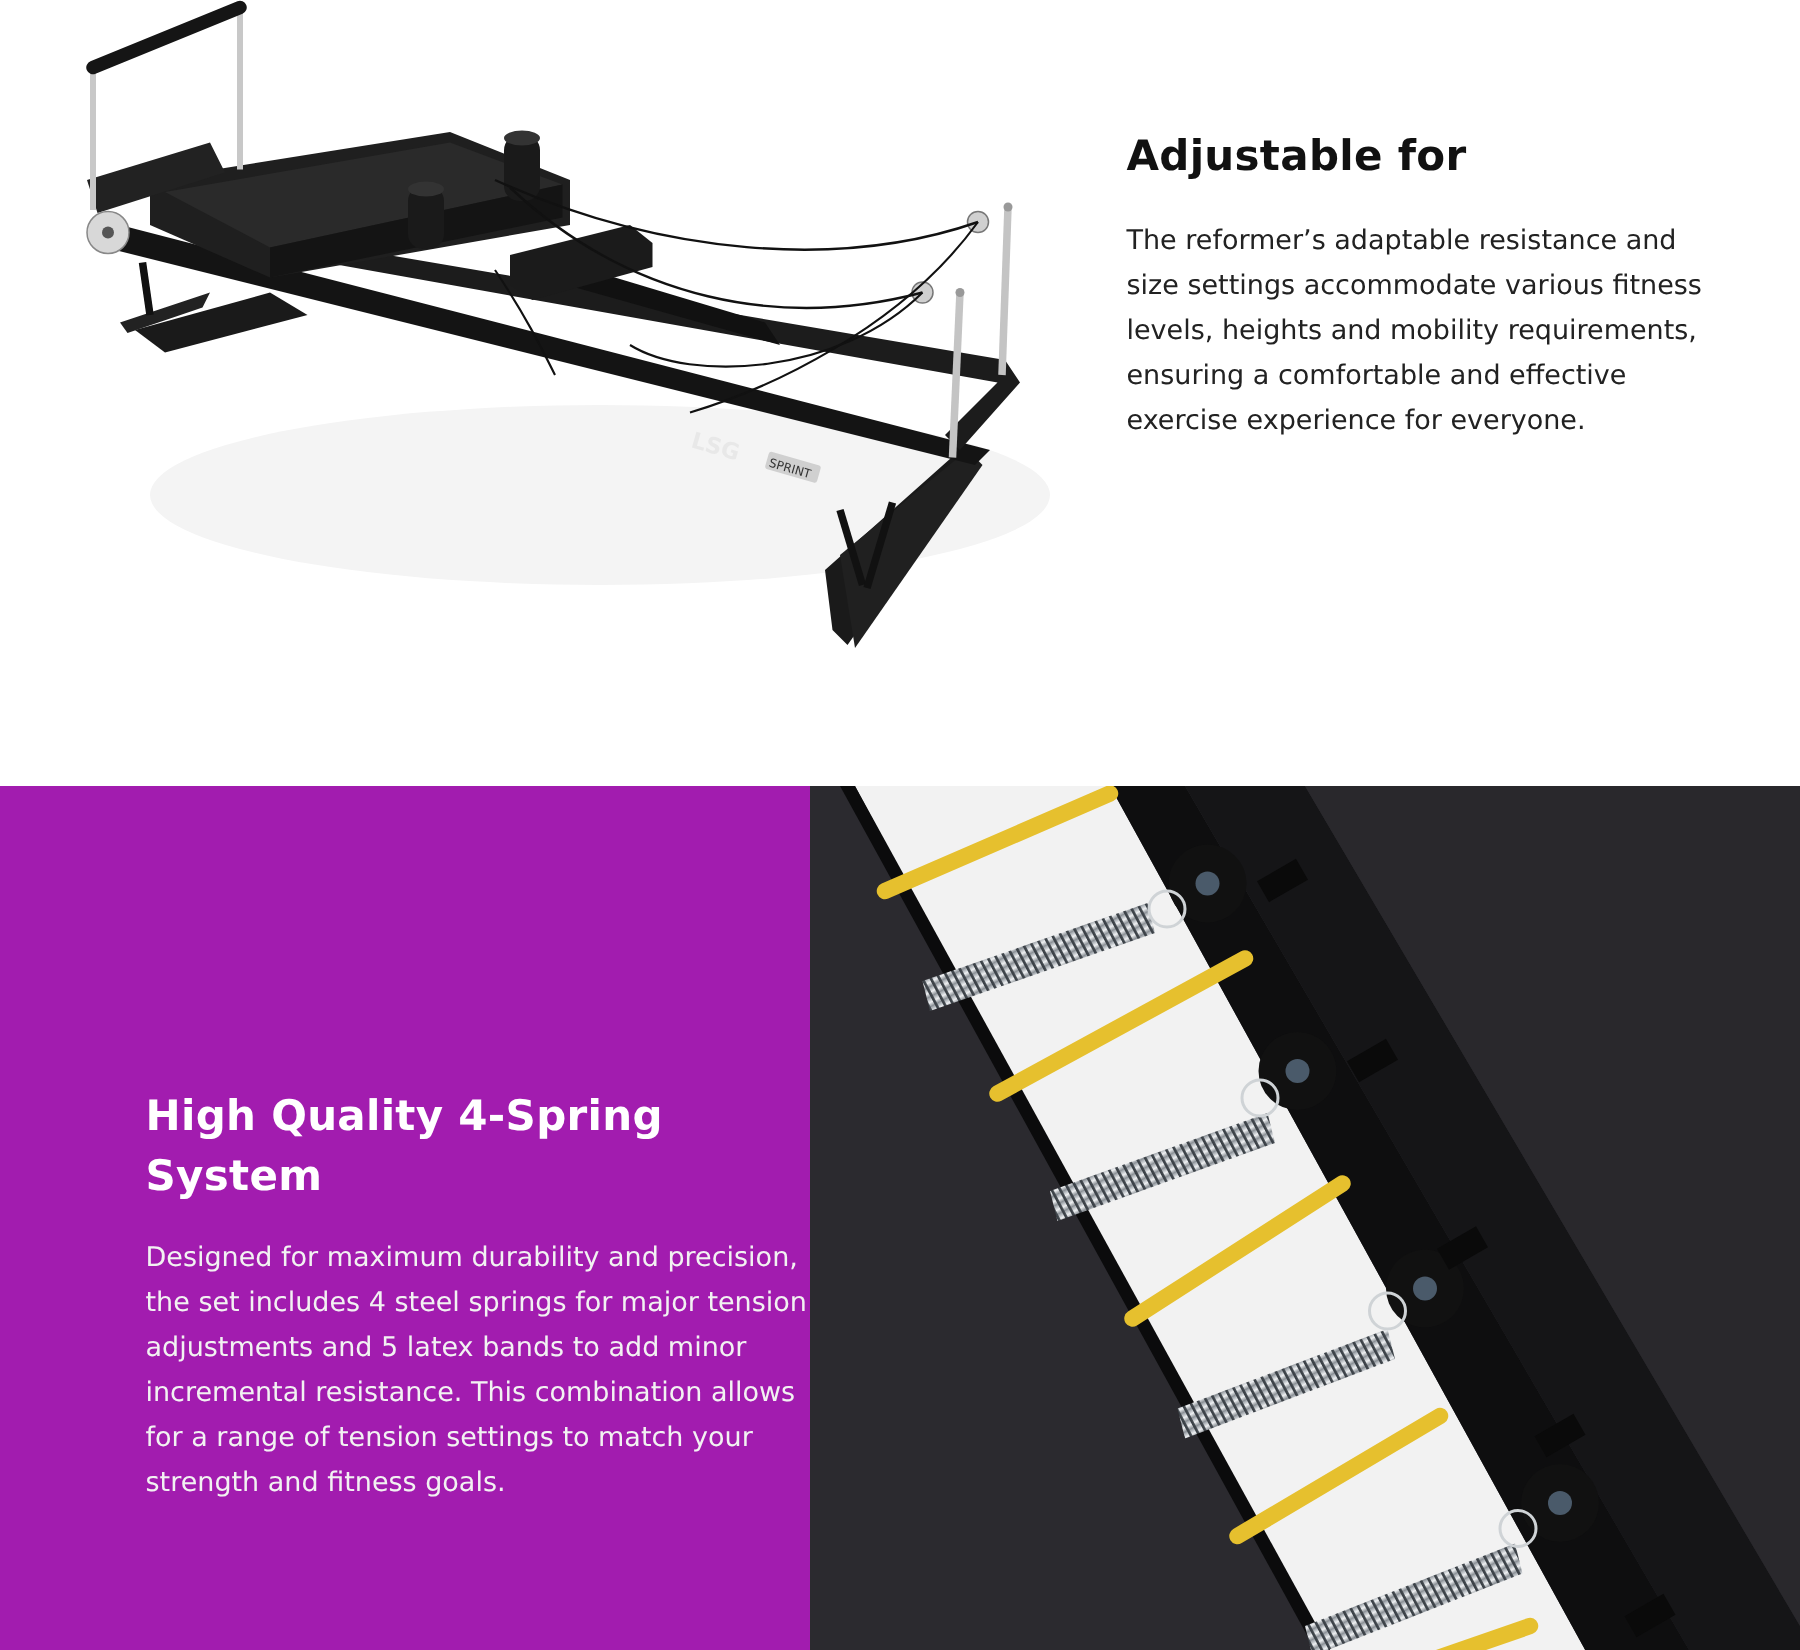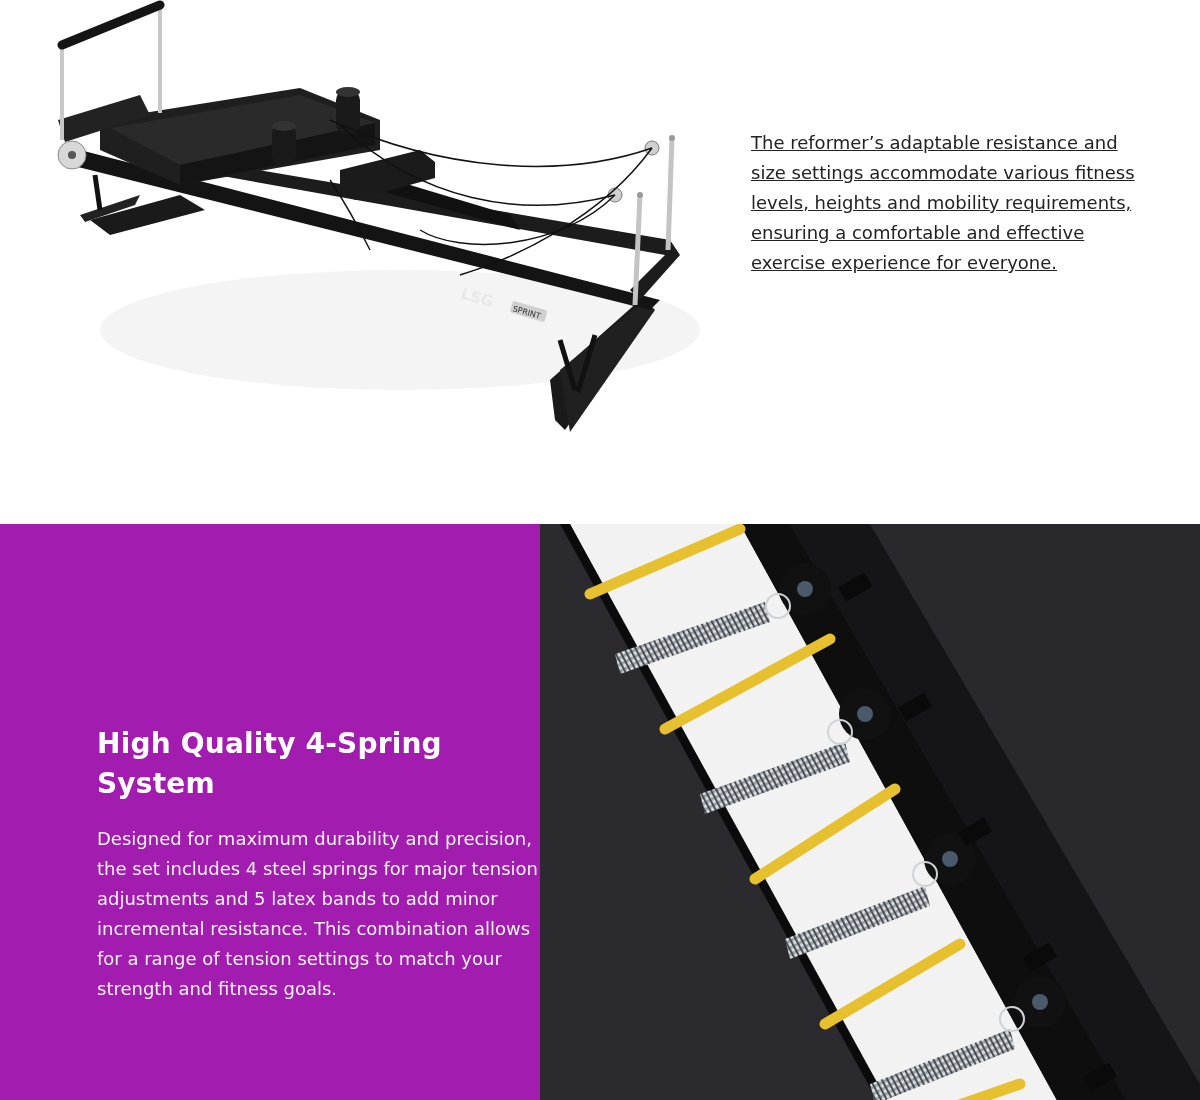--- a/index.html
+++ b/index.html
@@ -2,21 +2,21 @@
 <html><head>
 <meta charset="utf-8">
 <style>
   html, body { margin:0; padding:0; }
   body { width:1200px; height:1100px; overflow:hidden; background:#ffffff; font-family:"DejaVu Sans", sans-serif; position:relative; }
   .top { position:absolute; left:0; top:0; width:1200px; height:500px; background:#ffffff; }
   .bottom { position:absolute; left:0; top:524px; width:1200px; height:600px; background:#a21caf; overflow:hidden; }
   .product-image { position:absolute; left:40px; top:0; width:660px; height:440px; }
   .feature-1 { position:absolute; left:751px; top:86px; width:420px; color:#111; }
   .feature-1 h2 { margin:0; font-size:28px; line-height:36px; font-weight:bold; letter-spacing:0.2px; }
-  .feature-1 p { margin:6px 0 0 0; font-size:18px; line-height:30px; color:#222; width:400px;text-decoration:underline; }
+  .feature-1 p { margin:24px 0 0 0; font-size:18px; line-height:30px; color:#222; width:400px; }
   .feature-2 { position:absolute; left:97px; top:700px; width:460px; color:#fff; }
   .feature-2 h2 { margin:0; font-size:28px; line-height:40px; font-weight:bold; letter-spacing:0.2px; }
   .feature-2 p { margin:20px 0 16px 0; font-size:18px; line-height:30px; color:#f2f2f2; width:455px; }
   .spring-image { position:absolute; left:540px; top:0; width:660px; height:600px; }
 </style>
 </head>
 <body>
 
 <div class="top">
   <svg class="product-image" viewBox="0 0 660 440" xmlns="http://www.w3.org/2000/svg">
@@ -73,21 +73,21 @@
 
     <text x="420" y="298" fill="#e8e8e8" font-family="DejaVu Sans, sans-serif" font-size="15" font-weight="bold" transform="rotate(16 420 298)">LSG</text>
     <g transform="rotate(16 476 312)">
       <rect x="470" y="302" width="36" height="12" rx="2" fill="#d0d0d0"></rect>
       <text x="472" y="312" fill="#333" font-family="DejaVu Sans, sans-serif" font-size="8">SPRINT</text>
     </g>
   </svg>
 
   <div class="feature-1">
     <h2>
-      <br>
+      <span>Adjustable for</span><br>
     </h2>
     <p>The reformer’s adaptable resistance and size settings accommodate various fitness levels, heights and mobility requirements, ensuring a comfortable and effective exercise experience for everyone.</p>
   </div>
 </div>
 
 <div class="bottom">
   <svg class="spring-image" viewBox="0 0 660 600" xmlns="http://www.w3.org/2000/svg">
     <defs>
       <linearGradient id="leather" x1="0" y1="0" x2="1" y2="1">
         <stop offset="0" stop-color="#2f2e33"></stop>

